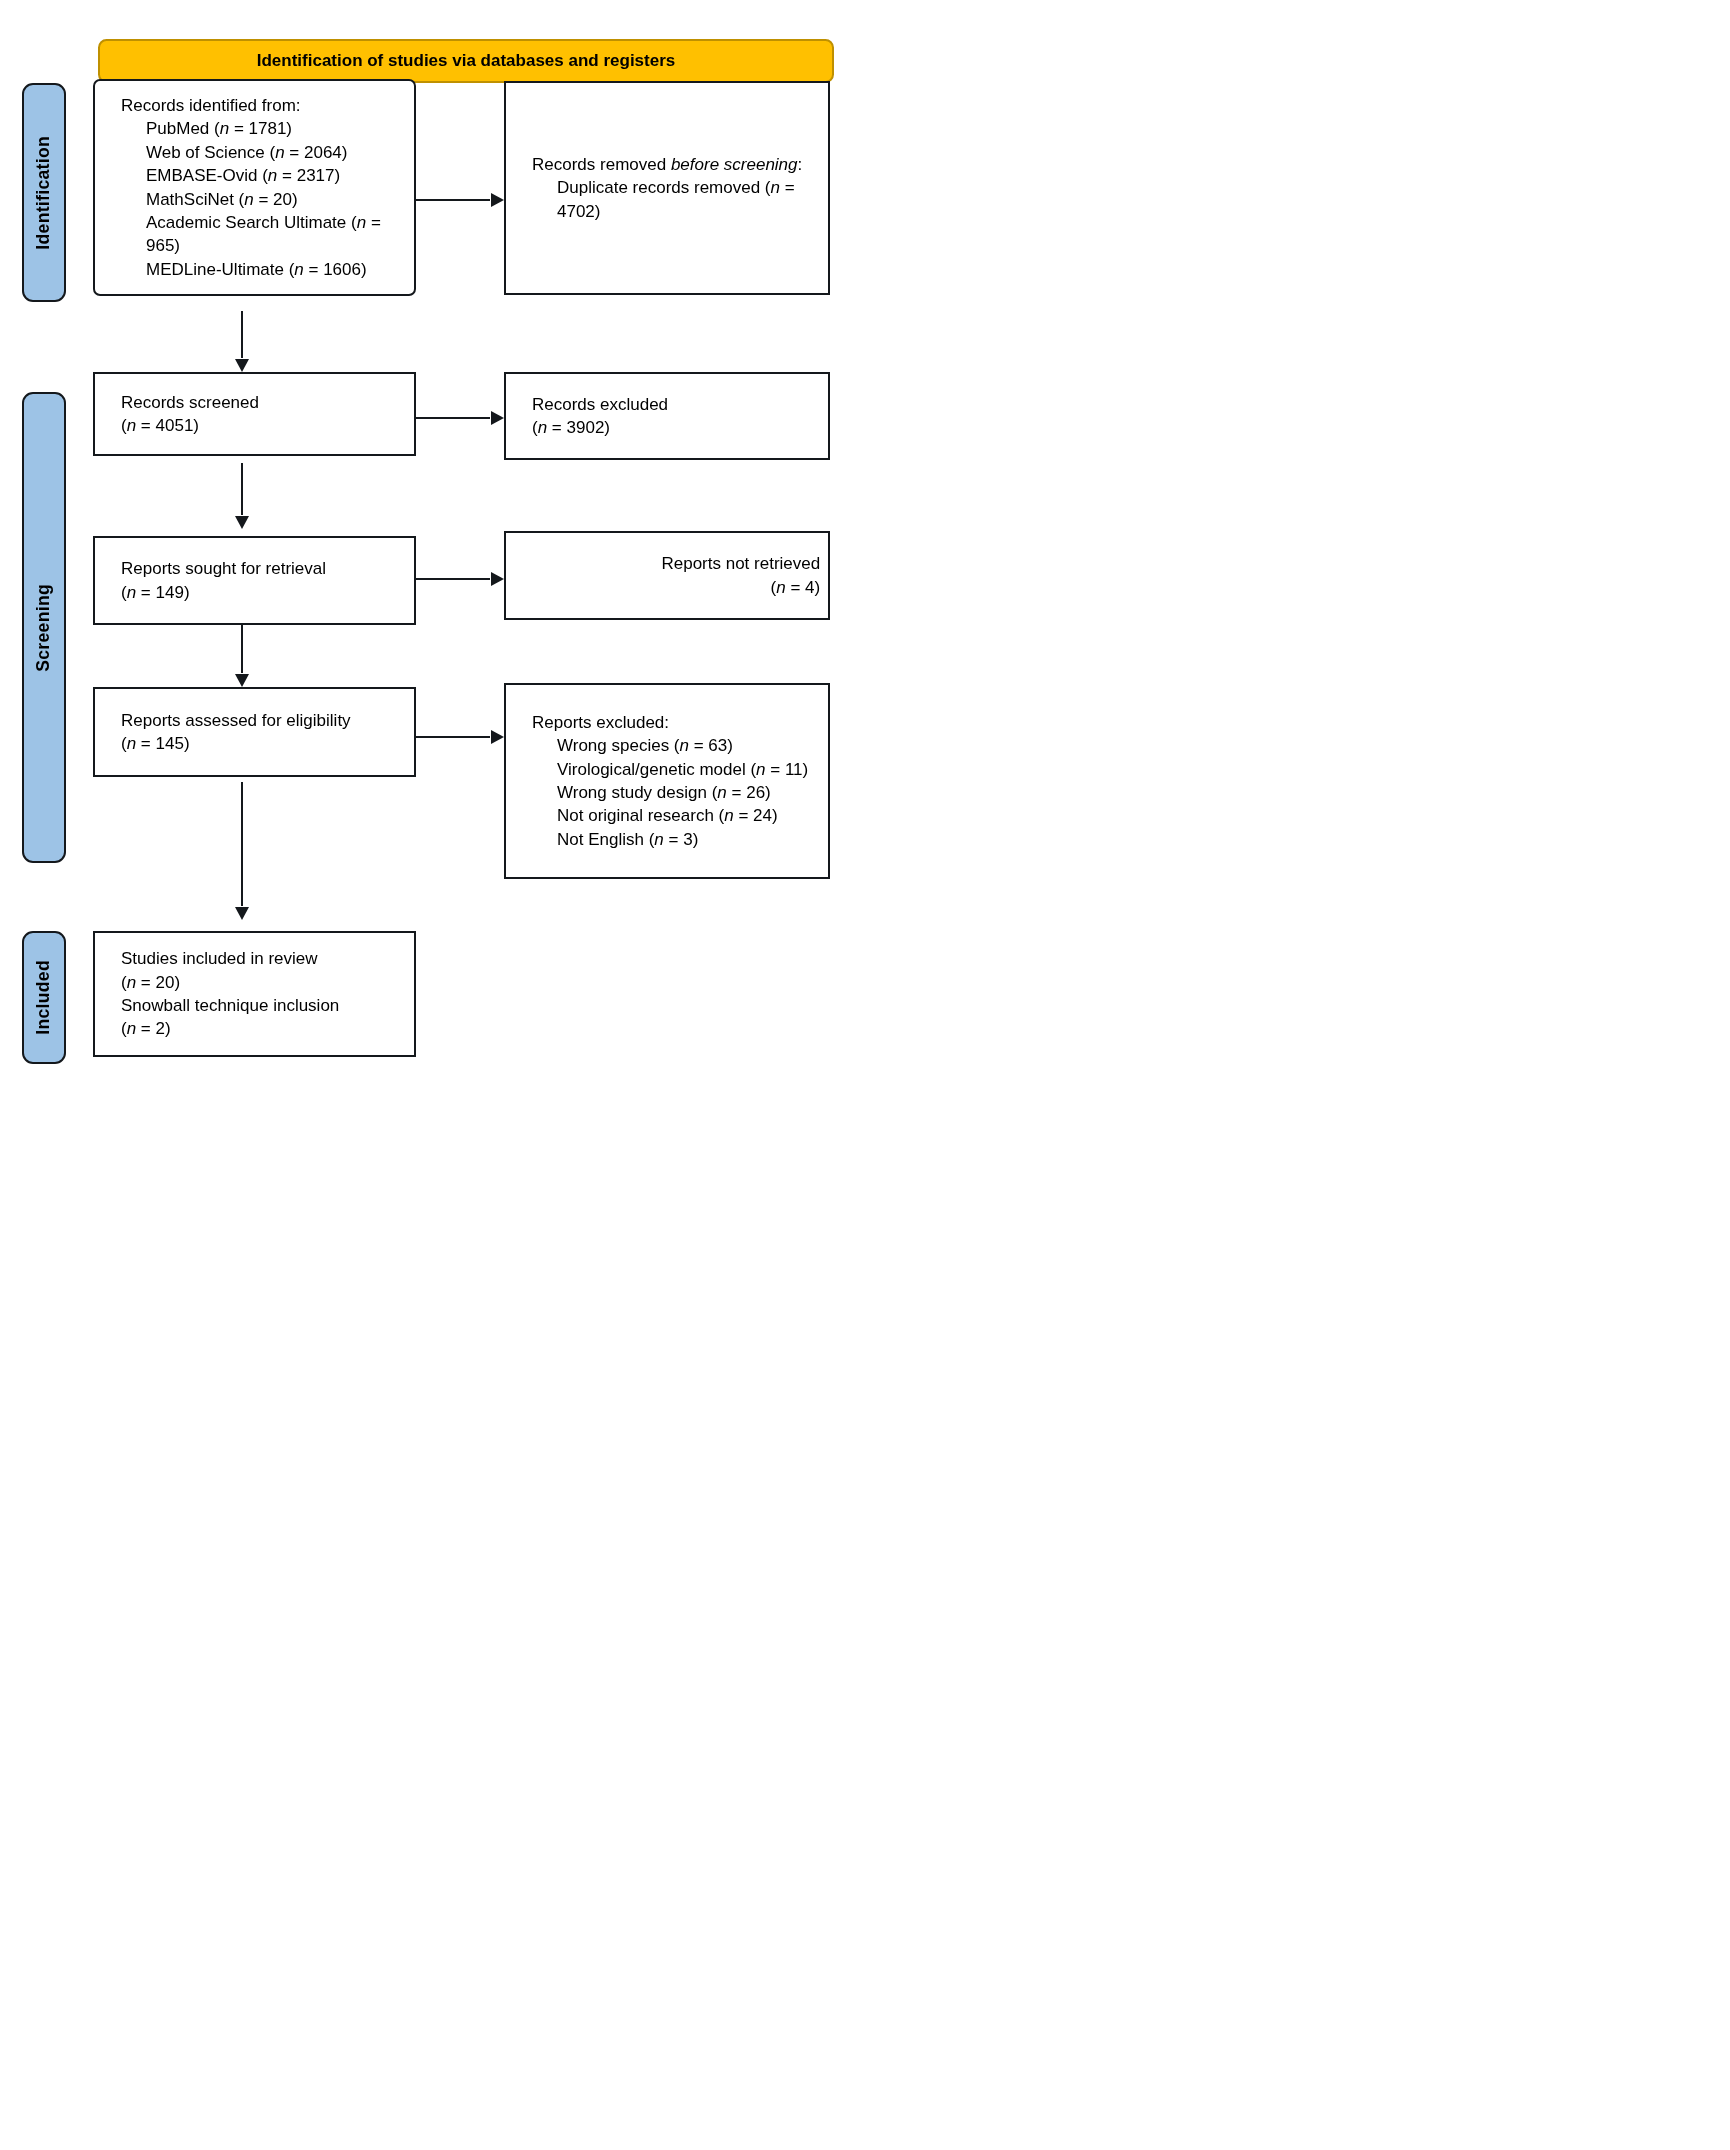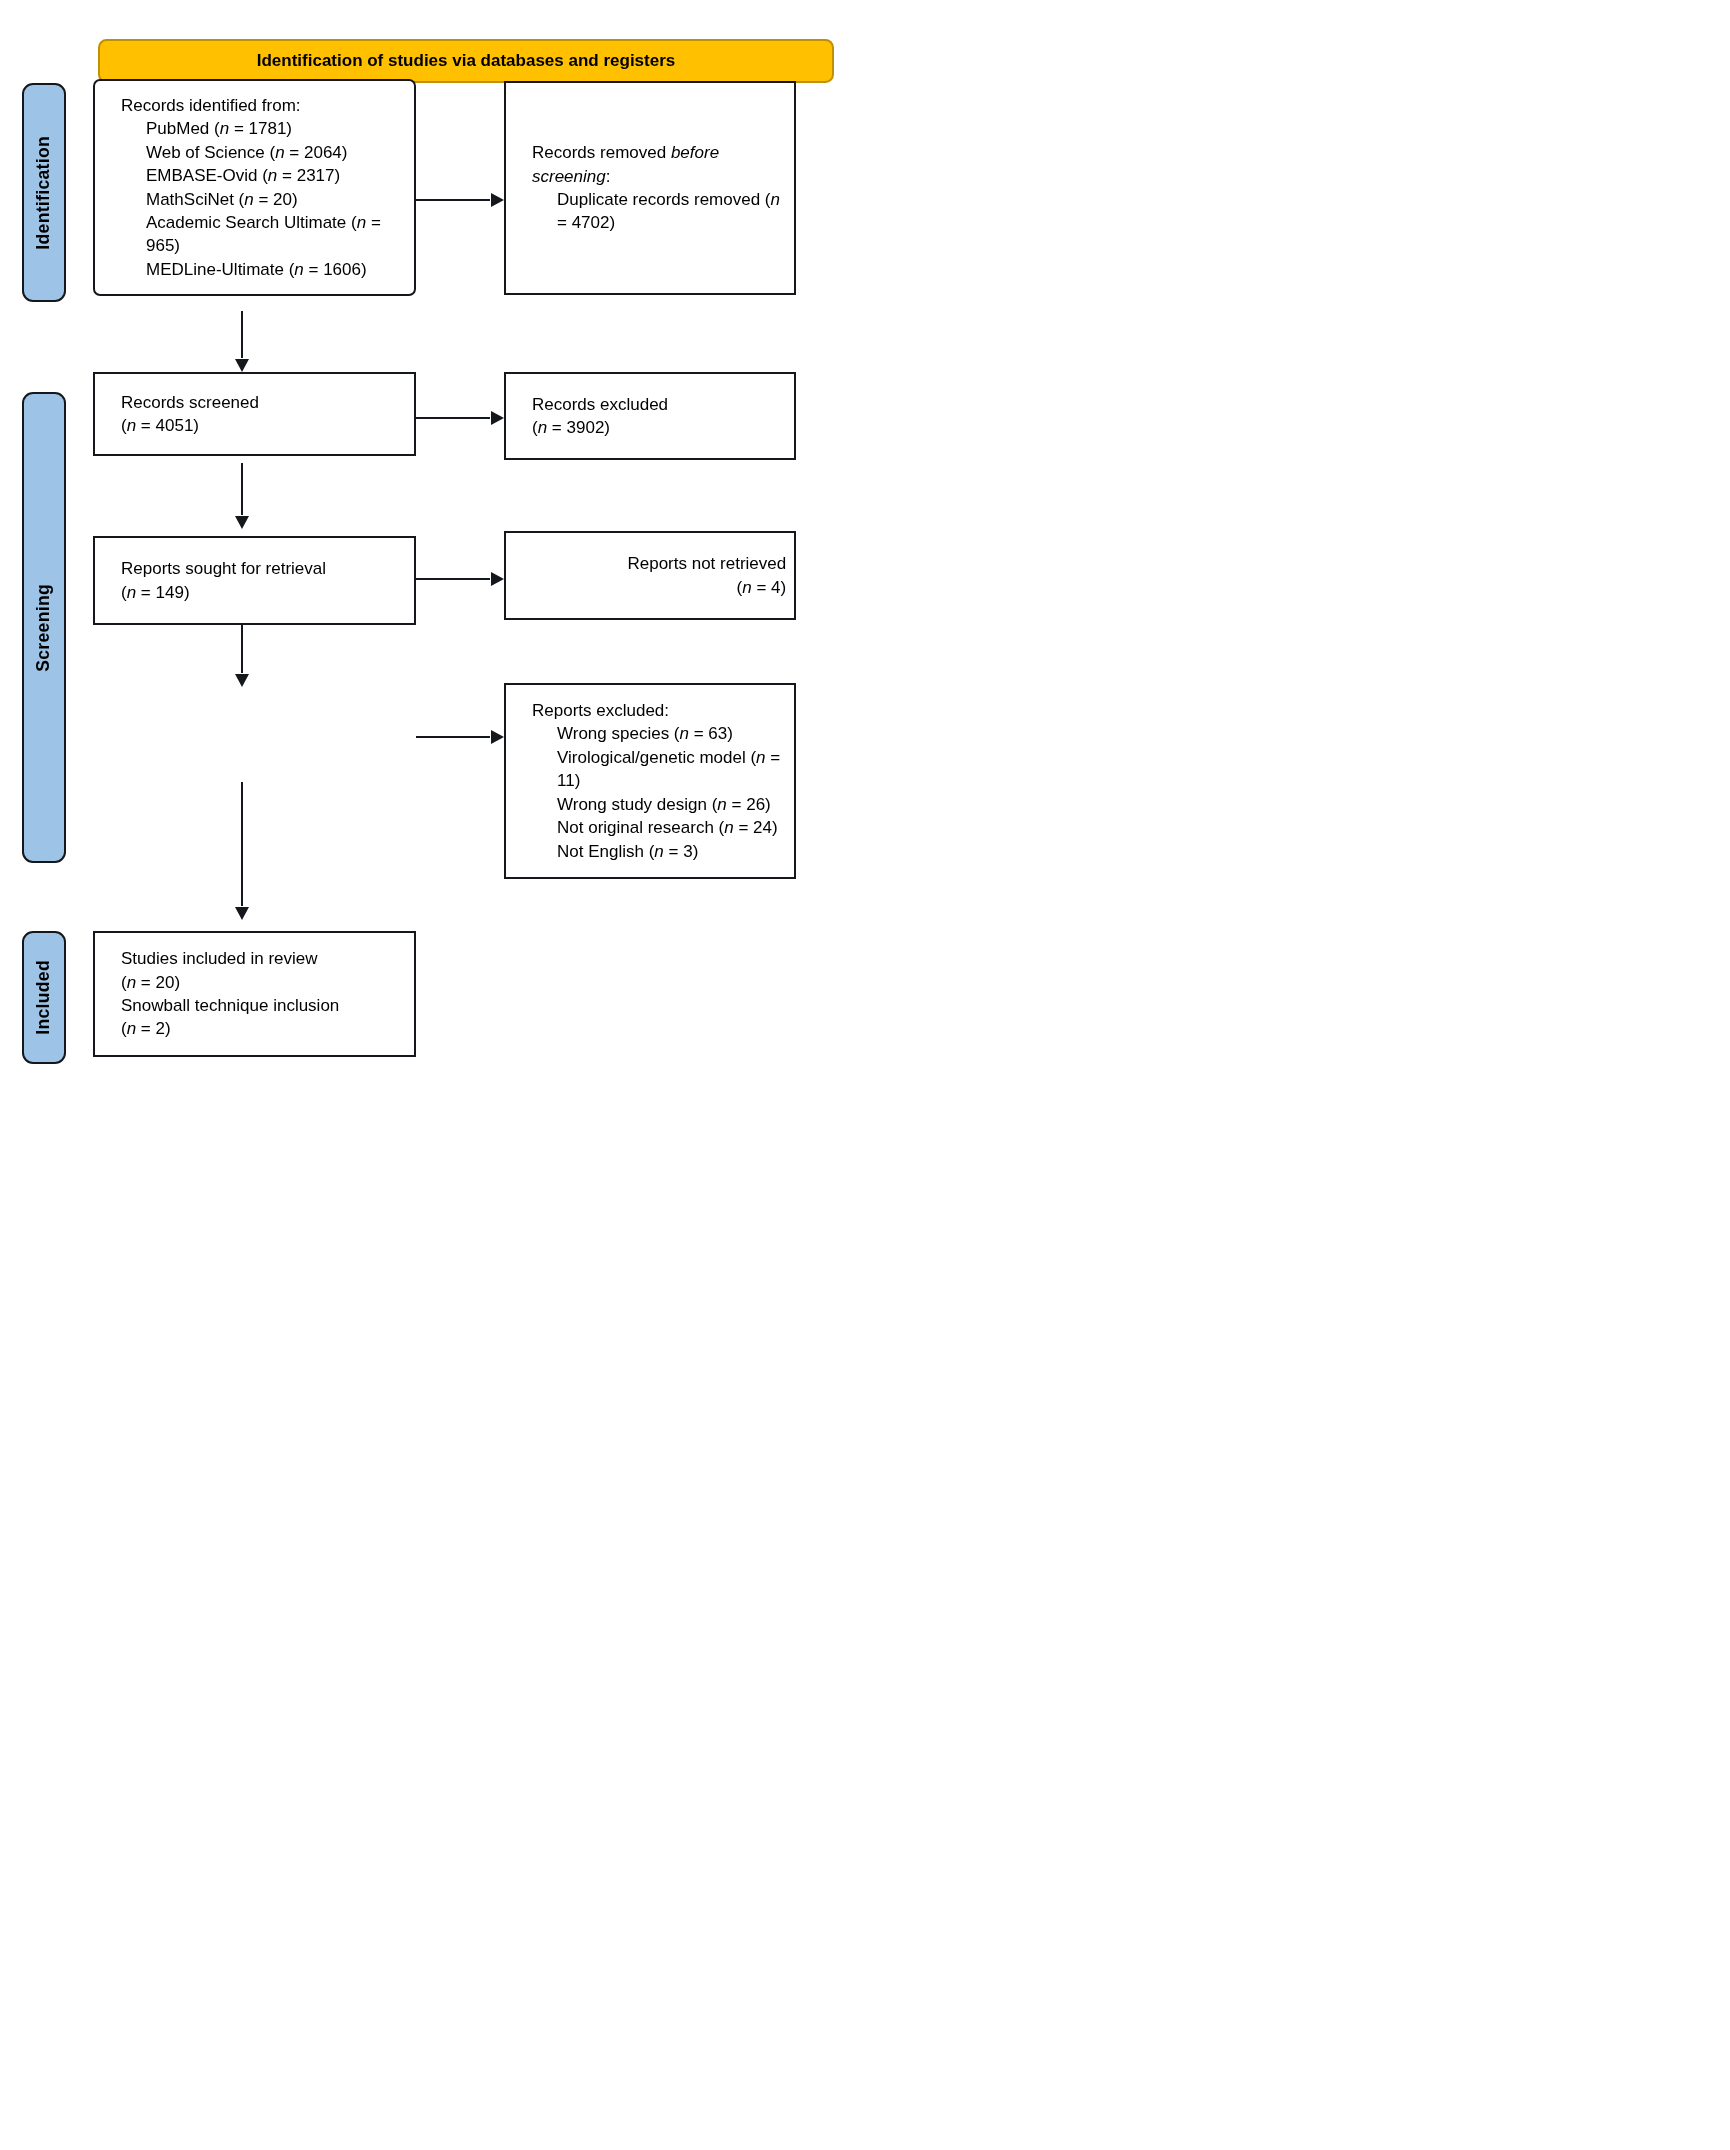--- a/index.html
+++ b/index.html
@@ -51,21 +51,21 @@
   .box {
     position: absolute;
     box-sizing: border-box;
     background: #ffffff;
     border: 2.6px solid var(--line_color, #14181c);
     font-size: 17px; line-height: 23.4px;
     display: flex; flex-direction: column; justify-content: center;
     padding: 5.2px 7.8px 5.2px 26px;
   }
   .col-left  { left: 93px; width: 323px; }
-  .col-right { left: 504px; width: 292px; }
+  .col-right { left: 504px; width: 326px; }
   .box .line { min-height: 0; }
   .box .indent { padding-left: 25px; }
   .box i { font-style: italic; }
 
   .box-identified       { top: 79px;  height: 217px; border-radius: 7px; }
   .box-removed          { top: 81px;  height: 214px; }
   .box-screened         { top: 372px;  height: 84px; }
   .box-excluded-records { top: 372px;  height: 88px; }
   .box-sought           { top: 536px;  height: 89px; }
   .box-notretrieved     { top: 531px;  height: 89px; text-align: right; }
@@ -159,20 +159,24 @@
   <div class="box col-left box-sought">
       <div class="line"><span>Reports sought for retrieval</span></div>
       <div class="line"><span>(</span><i>n</i><span> = 149)</span></div>
     </div>
 
   <div class="box col-right box-notretrieved">
       <div class="line"><span>Reports not retrieved</span></div>
       <div class="line"><span>(</span><i>n</i><span> = 4)</span></div>
     </div>
 
+  <div class="box col-left box-assessed">
+      <div class="line"><span>Reports assessed for eligibility</span></div>
+      <div class="line"><span>(</span><i>n</i><span> = 145)</span></div>
+    </div>
 
   <div class="box col-right box-excluded-reports">
       <div class="line"><span>Reports excluded:</span></div>
       <div class="line indent"><span>Wrong species (</span><i>n</i><span> = 63)</span></div>
       <div class="line indent"><span>Virological/genetic model (</span><i>n</i><span> = 11)</span></div>
       <div class="line indent"><span>Wrong study design (</span><i>n</i><span> = 26)</span></div>
       <div class="line indent"><span>Not original research (</span><i>n</i><span> = 24)</span></div>
       <div class="line indent"><span>Not English (</span><i>n</i><span> = 3)</span></div>
     </div>
 

